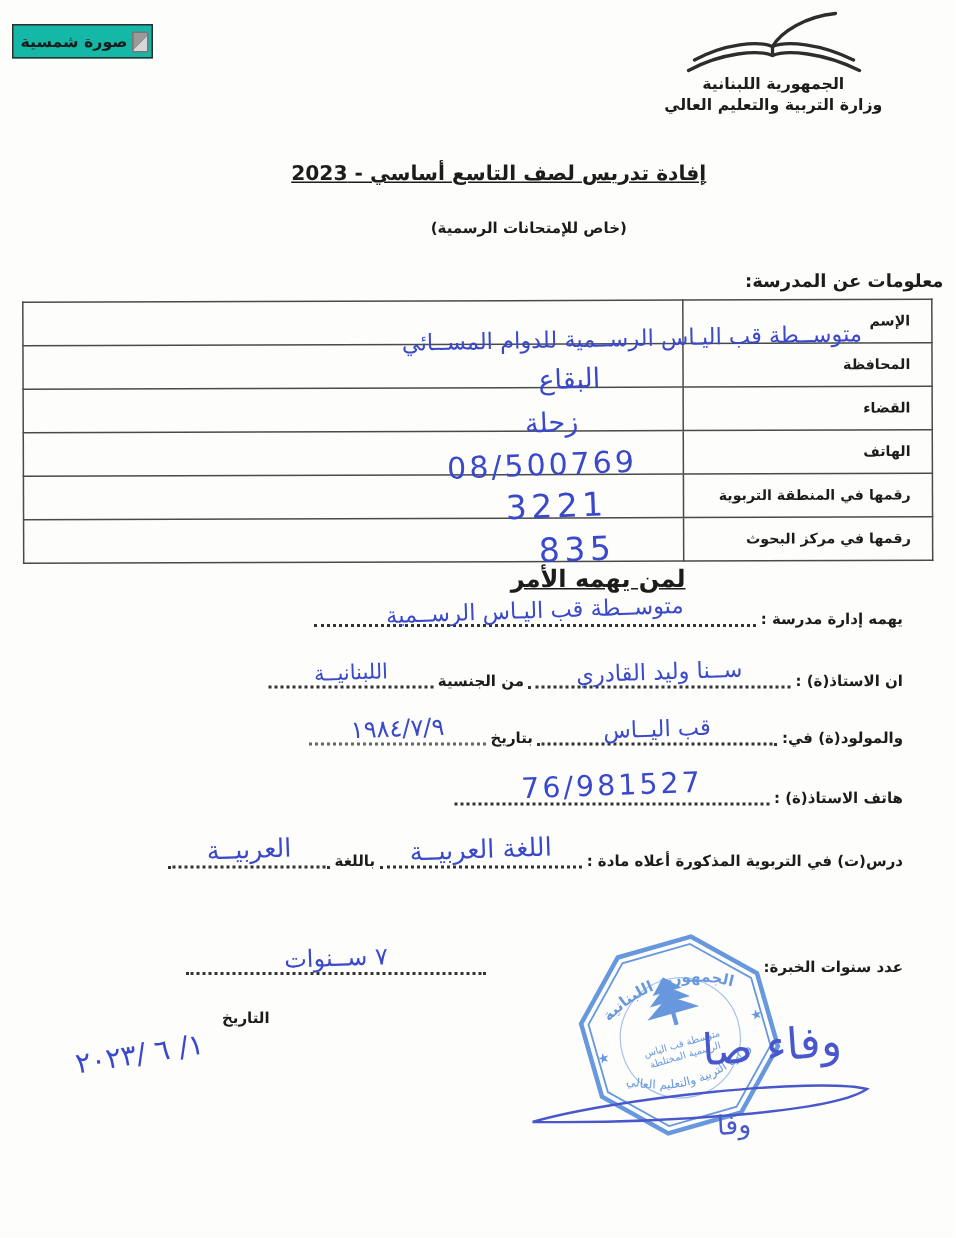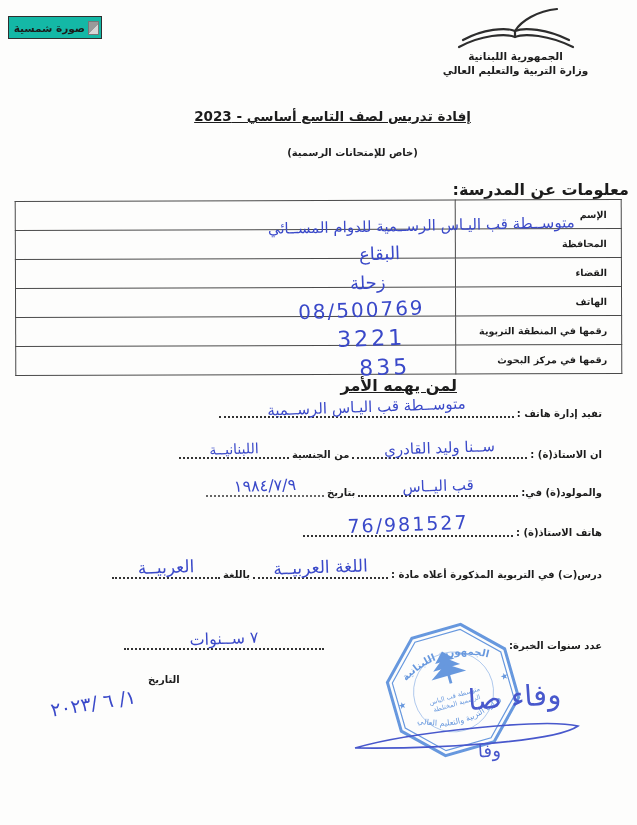--- a/index.html
+++ b/index.html
@@ -16,21 +16,21 @@
     background:linear-gradient(135deg,#9a9a9a 55%,#d7d7d7 55%);border:1px solid #777;}
   
   .gov-header{position:absolute;right:14px;top:6px;width:215px;text-align:center;}
   .gov-header .logo{display:block;margin:0 auto -2px auto;}
   .gov-header .hline{font-size:10.5px;font-weight:bold;line-height:13.5px;direction:rtl;}
   
   .title{position:absolute;top:108px;left:0;right:0;text-align:center;transform:translateX(14px);
     font-size:13.5px;font-weight:bold;text-decoration:underline;direction:rtl;}
   .subtitle{position:absolute;top:147px;left:0;right:0;text-align:center;transform:translateX(34px);
     font-size:10px;font-weight:bold;direction:rtl;}
-  .info-heading{position:absolute;top:180px;right:8px;font-size:16px;font-weight:bold;direction:rtl;}
+  .info-heading{position:absolute;top:180px;right:8px;font-size:12px;font-weight:bold;direction:rtl;}
   
   table.school{position:absolute;top:200px;left:15px;width:607px;border-collapse:collapse;direction:rtl;
     transform:rotate(-0.2deg);}
   table.school td{border:1px solid #4a4a4a;height:26px;background:transparent;}
   td.tlabel{width:150px;font-size:9.5px;font-weight:bold;text-align:right;padding-right:14px;}
   td.tval{position:relative;}
   .hw{color:#3a49c9;white-space:nowrap;}
   .thw{position:absolute;bottom:-6px;font-size:17px;transform:rotate(-2deg);}
   
   .letter-heading{position:absolute;top:376px;right:180px;font-size:16px;font-weight:bold;
@@ -113,21 +113,21 @@
       <td class="tval">
             <span class="hw thw ltr" style="right:45px;font-size:22px;letter-spacing:3px;">835</span>
           </td>
     </tr>
   </tbody>
     </table>
 
   <div class="letter-heading">لمن يهمه الأمر</div>
 
   <div class="fline" style="top:402px;">
-    <span class="flabel">تفيد إدارة هاتف :</span>
+    <span class="flabel">يهمه إدارة مدرسة :</span>
     <span class="dotline" style="width:295px;">
       <span class="hw" style="font-size:15px;">متوســطة قب اليـاس الرســمية</span>
     </span>
   </div>
 
   <div class="fline" style="top:443px;">
     <span class="flabel">ان الاستاذ(ة) :</span>
     <span class="dotline" style="width:175px;">
       <span class="hw" style="font-size:15px;">ســنا وليد القادري</span>
     </span>

